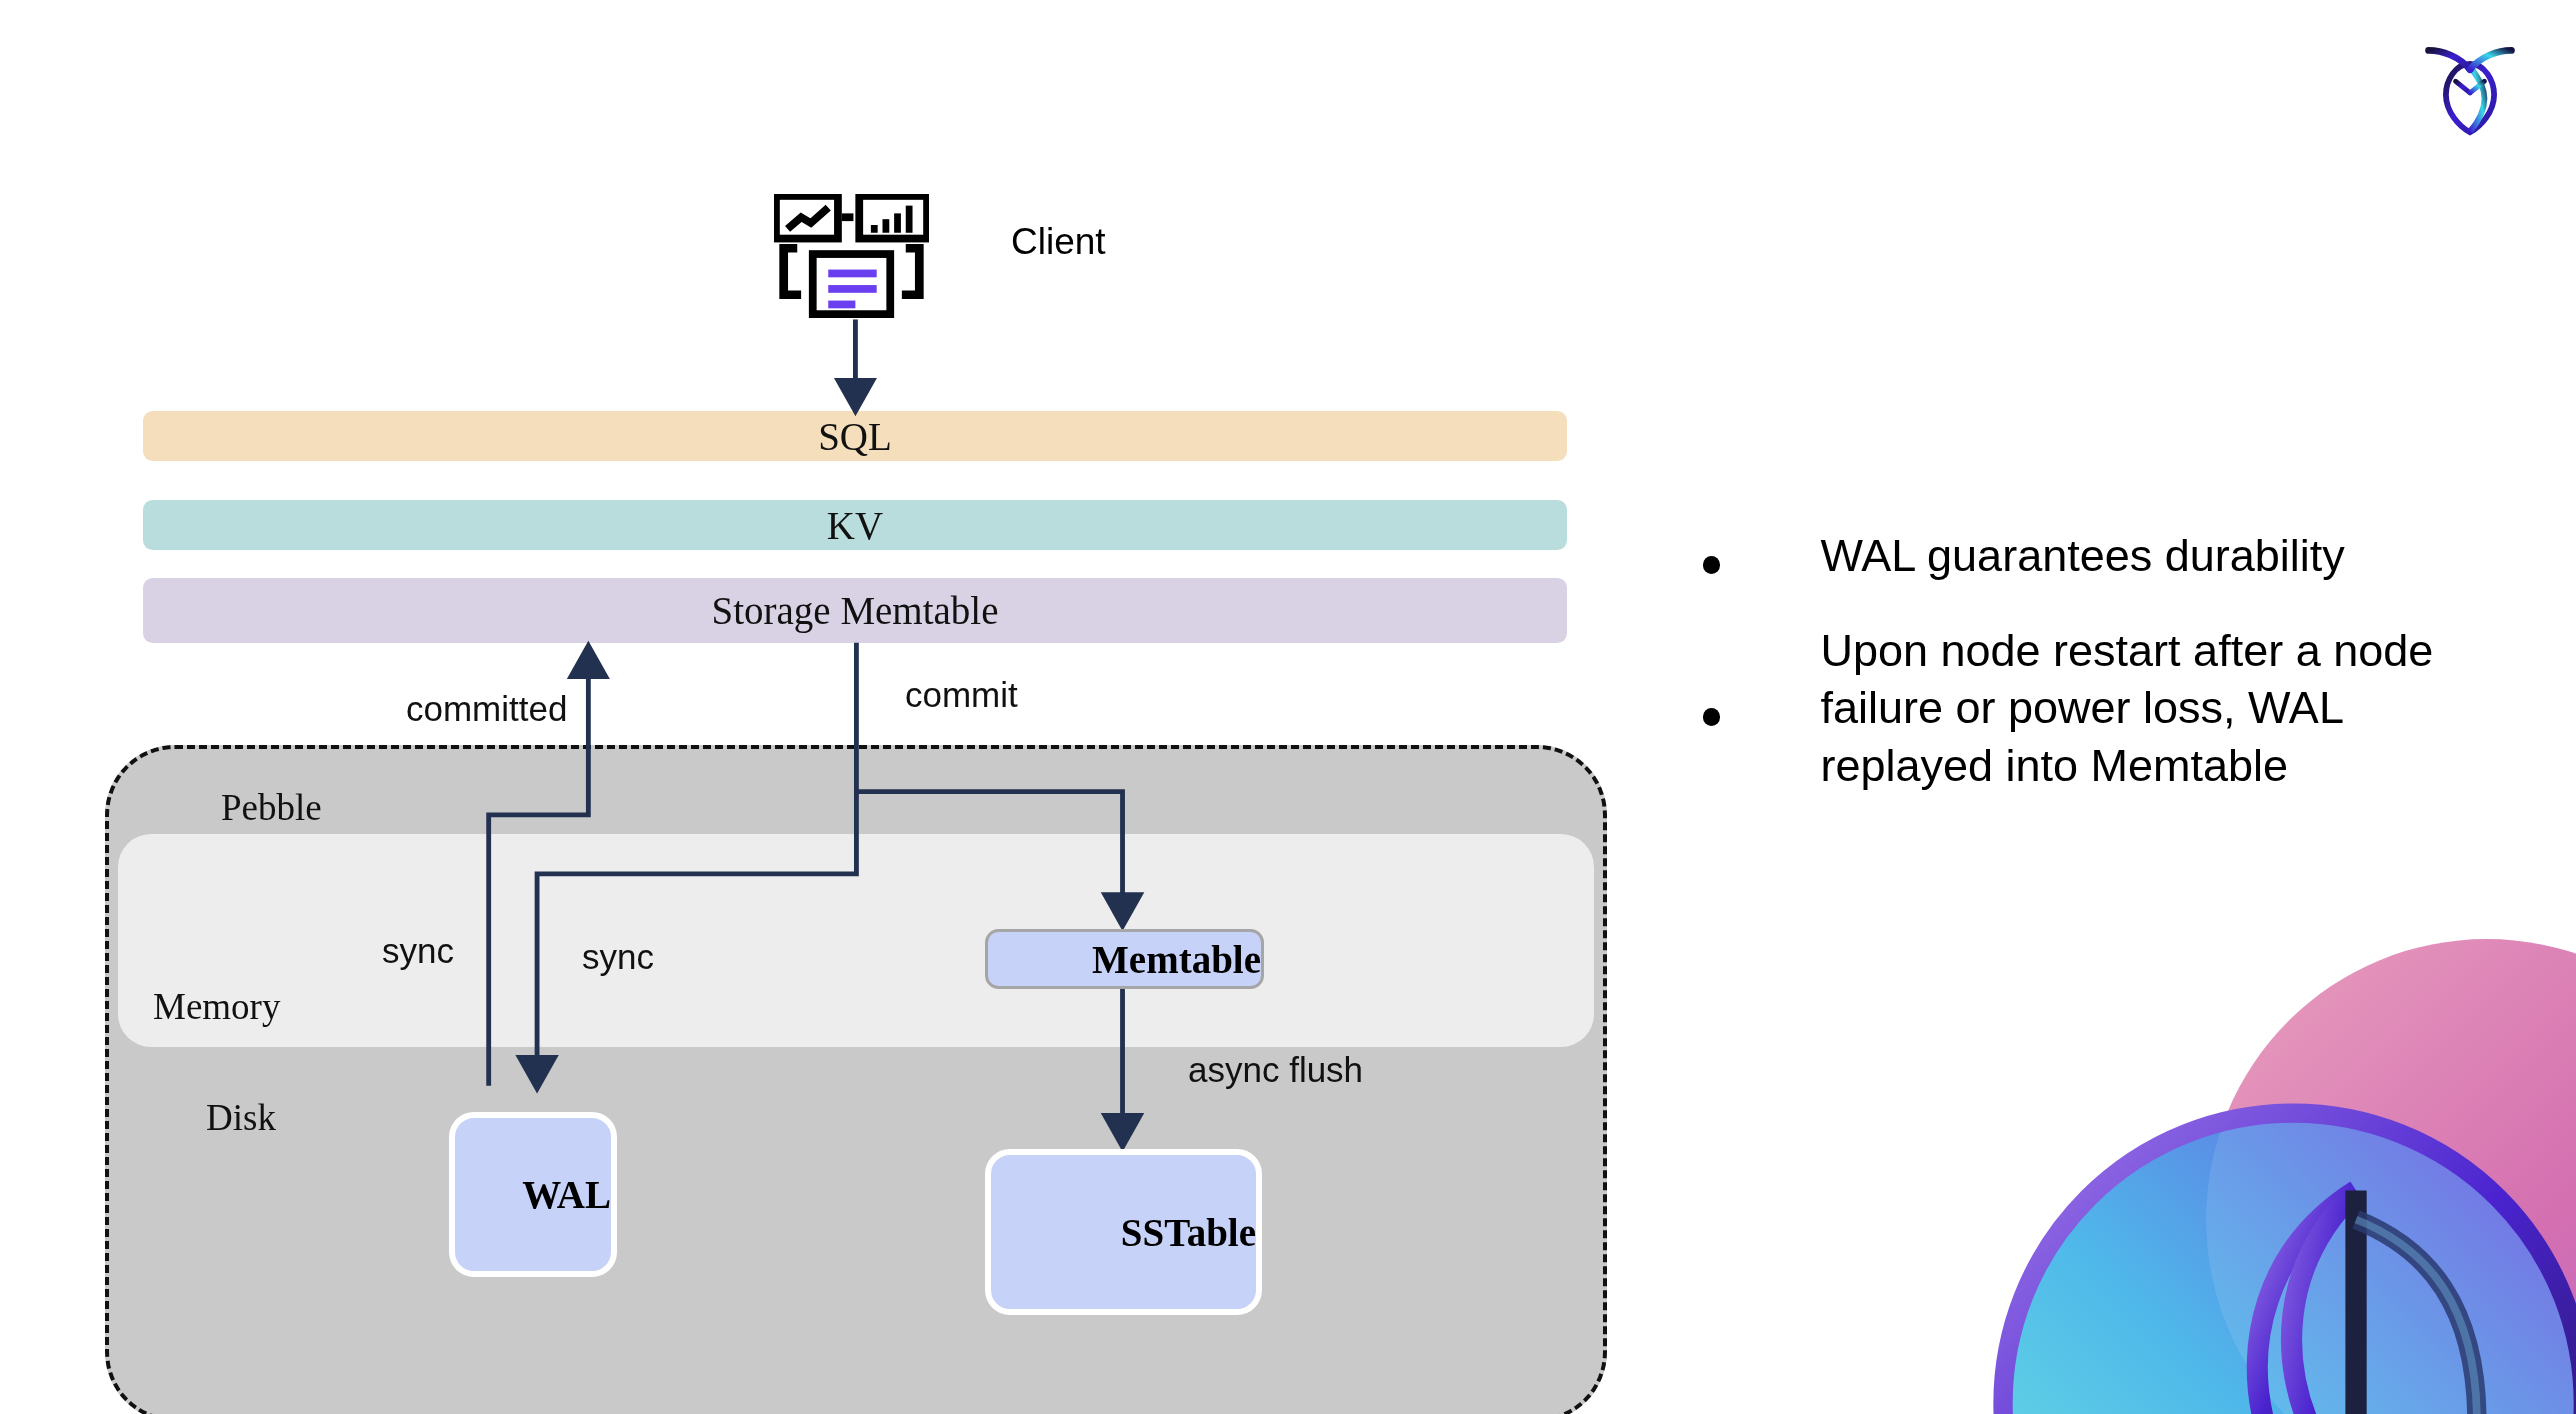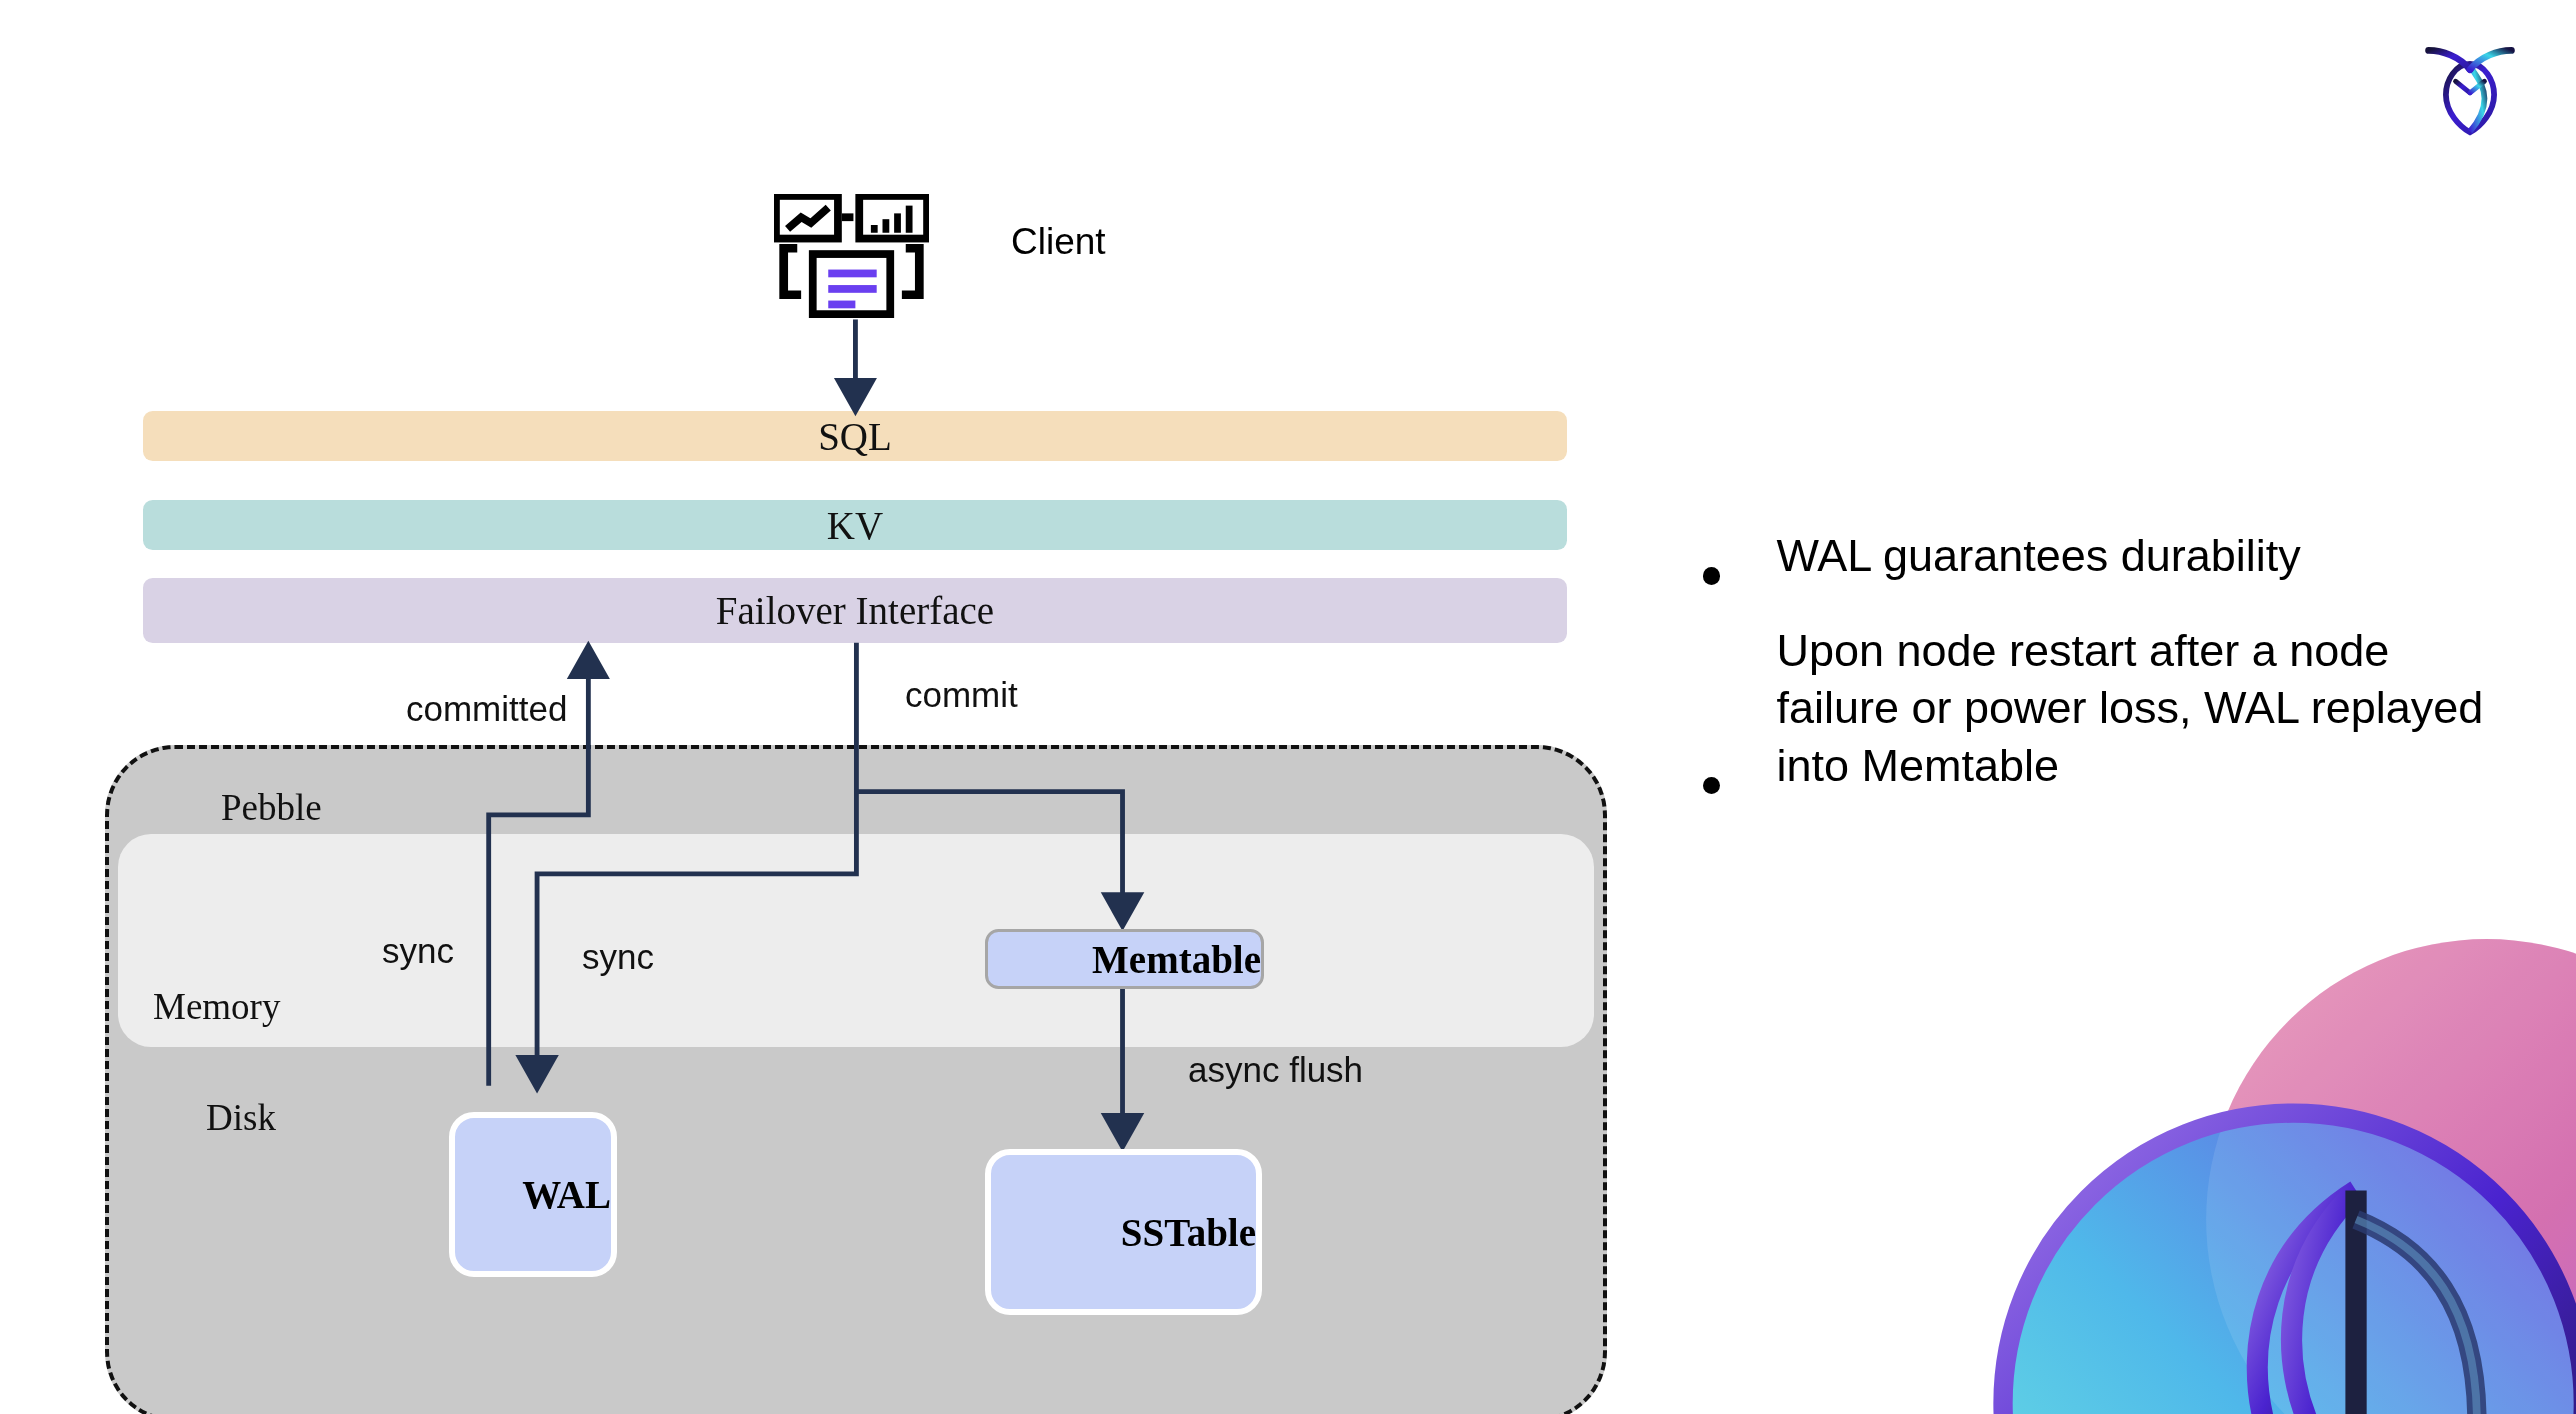--- a/index.html
+++ b/index.html
@@ -77,21 +77,21 @@
   .edge-label{position:absolute;font-family:"Liberation Sans",sans-serif;
               font-size:35px;color:#111;white-space:nowrap;}
   #label-committed{left:406px;top:689px;}
   #label-commit{left:905px;top:675px;}
   #label-sync-left{left:382px;top:931px;}
   #label-sync-right{left:582px;top:937px;}
   #label-async-flush{left:1188px;top:1050px;}
 
   
   #bullet-list{position:absolute;left:1703px;top:527px;width:803px;}
-  .bullet-row{display:flex;align-items:flex-end;margin-bottom:37px;}
+  .bullet-row{display:flex;align-items:center;margin-bottom:37px;gap:44px;}
   .bullet-dot{width:17.4px;height:17.4px;border-radius:50%;background:#000;
               flex:0 0 17.4px;margin-top:18.4px;}
   .bullet-text{margin-left:56px;font-size:45px;line-height:1.28;color:#000;
                font-family:"Liberation Sans",sans-serif;}
 </style>
 </head>
 <body>
 
 <div class="slide">
 
@@ -182,21 +182,21 @@
   </div>
   <div id="client-label">Client</div>
 
   <div class="layer-bar" id="bar-sql" style="background:#f5debb;">
     <span>SQL</span>
   </div>
   <div class="layer-bar" id="bar-kv" style="background:#b9dddc;">
     <span>KV</span>
   </div>
   <div class="layer-bar" id="bar-storage" style="background:#d9d2e5;">
-    <span>Failover Interface</span>
+    <span>Storage Memtable</span>
   </div>
 
   <div id="pebble-container"></div>
   <div id="memory-region"></div>
   <div id="pebble-label">Pebble</div>
   <div id="memory-label">Memory</div>
   <div id="disk-label">Disk</div>
 
   <svg id="arrow-layer" viewBox="0 0 2662 1462">
     <defs>

